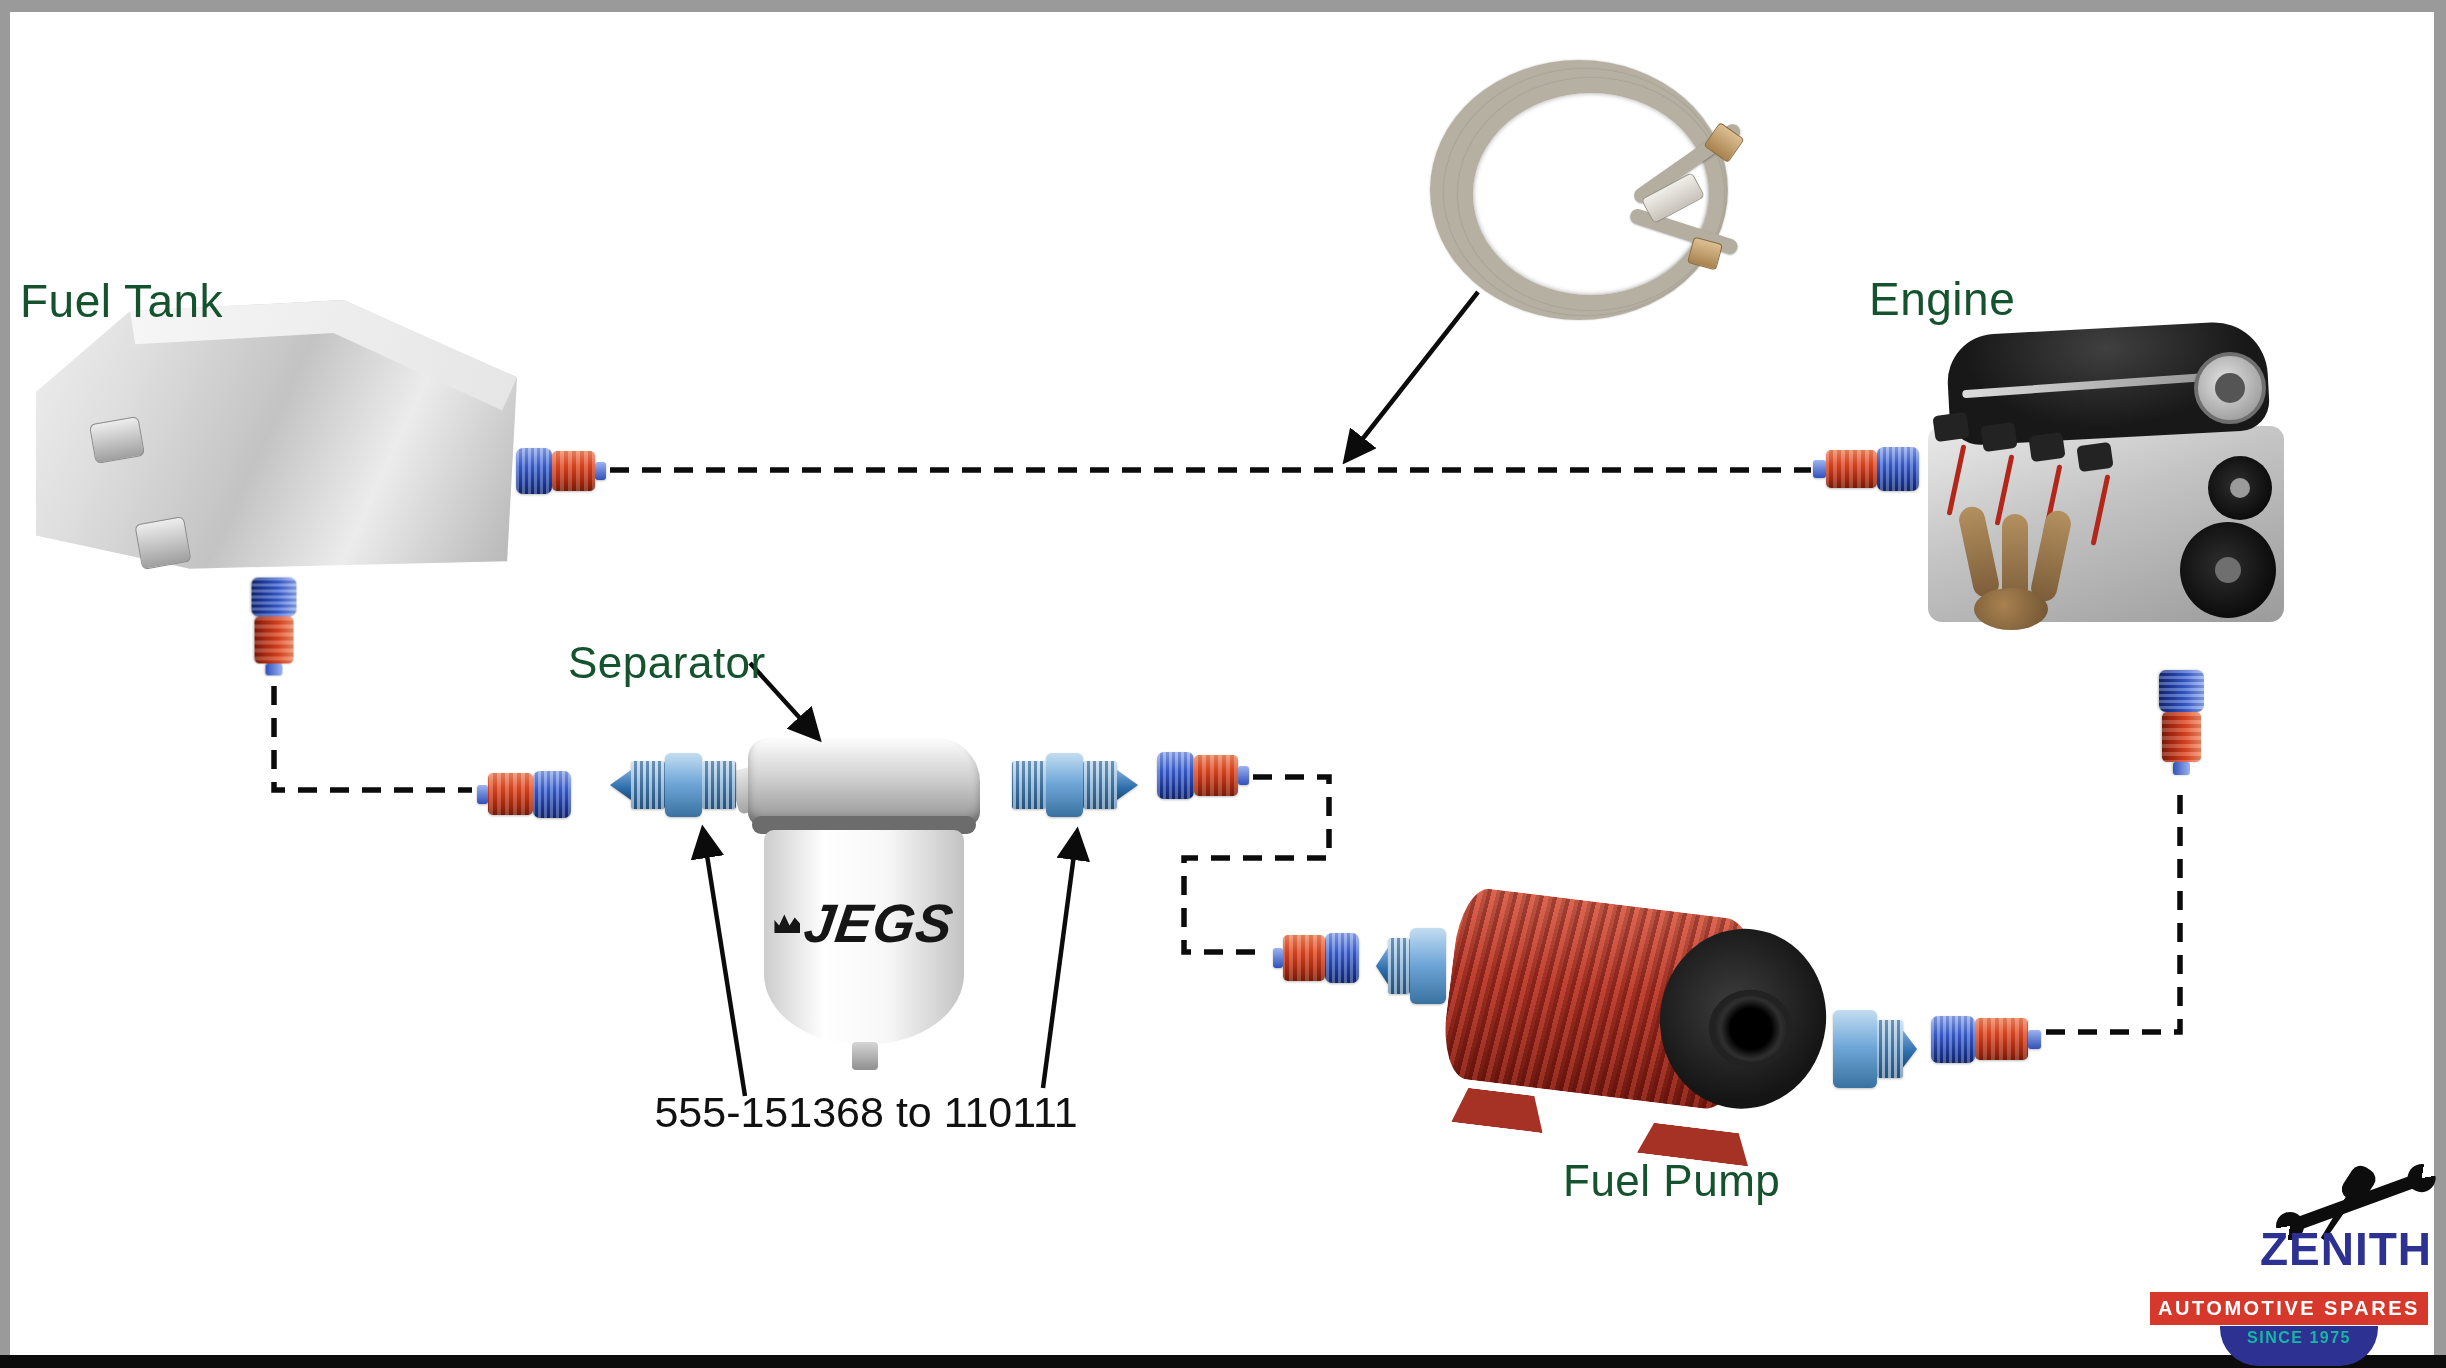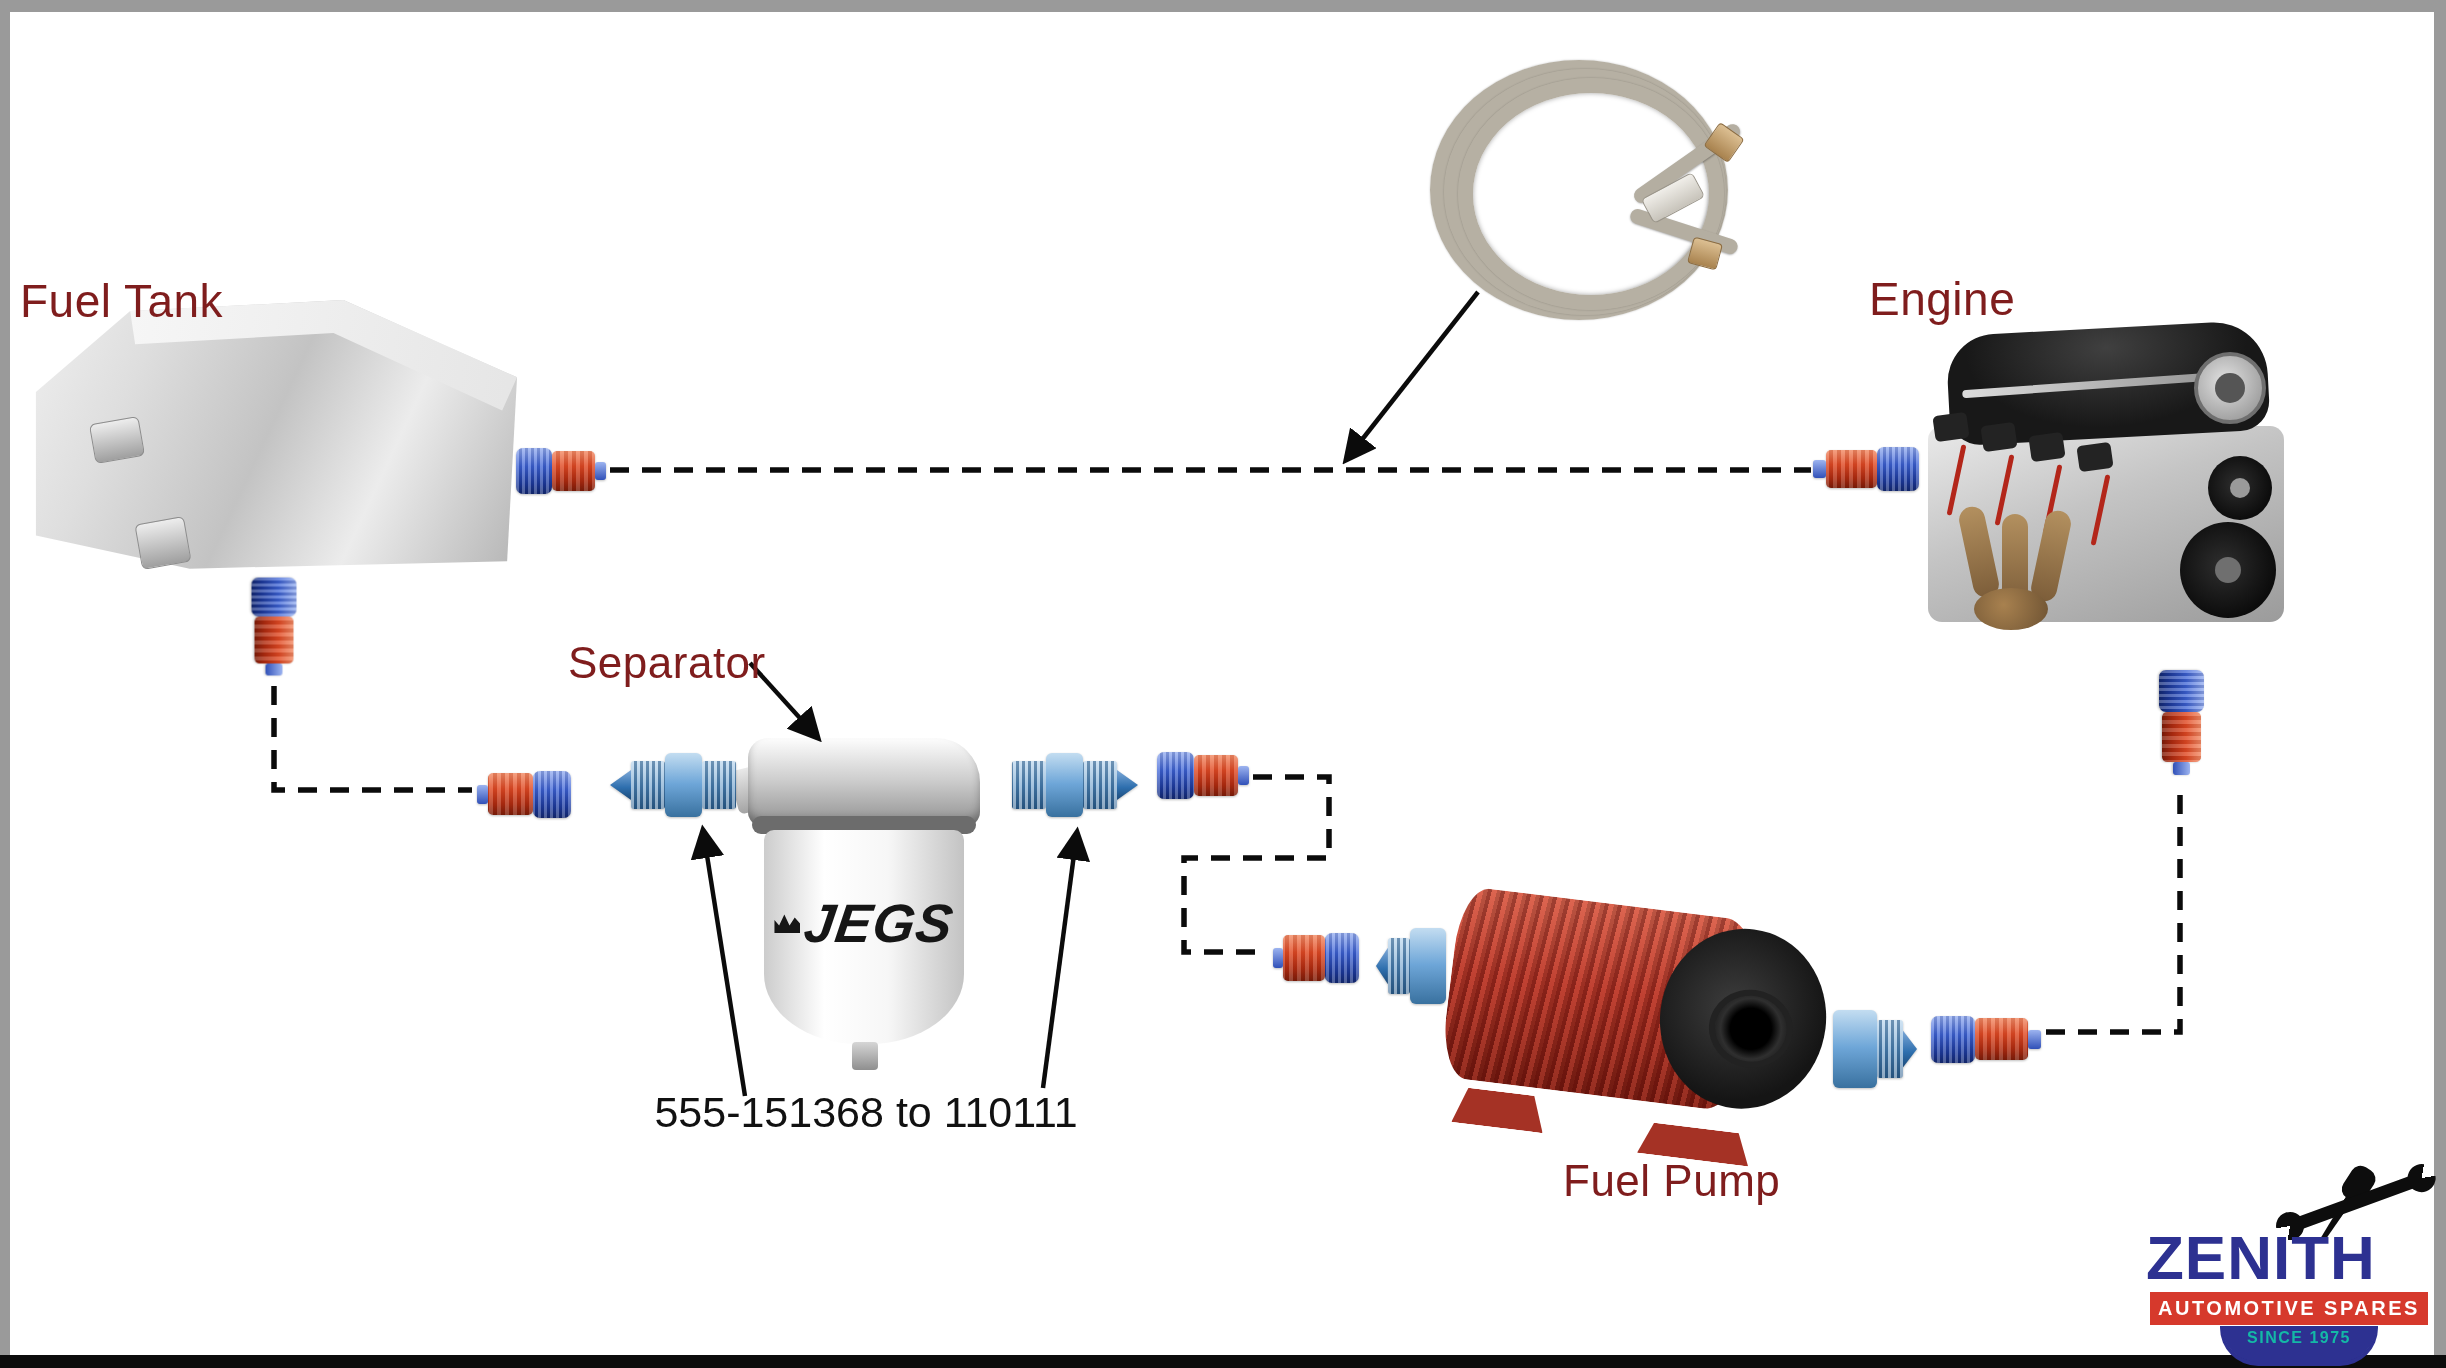--- a/index.html
+++ b/index.html
@@ -3,21 +3,21 @@
 <meta charset="utf-8">
 <style>
   html,body{margin:0;padding:0;background:#fff;font-family:"Liberation Sans",sans-serif;}
   #stage{position:relative;width:2446px;height:1368px;background:#ffffff;overflow:hidden;}
   .bar{position:absolute;}
   #bar-top{left:0;top:0;width:2446px;height:12px;background:#9a9a9a;}
   #bar-left{left:0;top:0;width:10px;height:1368px;background:#9a9a9a;}
   #bar-right{left:2434px;top:0;width:12px;height:1368px;background:#9a9a9a;}
   #bar-bottom{left:0;top:1355px;width:2446px;height:13px;background:#0c0c0c;}
 
-  .lbl{position:absolute;color:#7f1d1d;font-size:46px;letter-spacing:0.5px;white-space:nowrap;}
+  .lbl{position:absolute;color:#14532d;font-size:46px;letter-spacing:0.5px;white-space:nowrap;}
 
   
   .tank{position:absolute;left:26px;top:208px;width:496px;height:368px;}
   .tank .shell{position:absolute;inset:0;
     clip-path:polygon(21% 28%,64% 25%,99% 46%,97% 96%,33% 98%,2% 89%,2% 50%);
     background:linear-gradient(115deg,#f6f6f6 0%,#dedede 28%,#c3c3c3 52%,#ececec 72%,#b2b2b2 100%);}
   .tank .ridge{position:absolute;inset:0;
     clip-path:polygon(21% 28%,64% 25%,99% 46%,96% 55%,62% 34%,22% 37%);
     background:linear-gradient(100deg,#fbfbfb,#e4e4e4);}
   .tank .stub{position:absolute;background:linear-gradient(180deg,#ededed,#9f9f9f);border-radius:6px;border:1px solid #8d8d8d;}
@@ -130,22 +130,22 @@
   .screwdriver{position:absolute;left:186px;top:-4px;width:26px;height:86px;transform:rotate(33deg);}
   .screwdriver::before{content:"";position:absolute;left:0;top:0;width:26px;height:36px;background:#0d0d0d;border-radius:10px;}
   .screwdriver::after{content:"";position:absolute;left:9px;top:34px;width:8px;height:50px;background:#0d0d0d;
     clip-path:polygon(0 0,100% 0,80% 100%,20% 100%);}
   .wrench{position:absolute;left:142px;top:30px;width:136px;height:13px;transform:rotate(-20deg);
     background:#0d0d0d;border-radius:7px;}
   .wrench::before,.wrench::after{content:"";position:absolute;width:28px;height:28px;border-radius:50%;top:-8px;
     background:conic-gradient(from 210deg,transparent 0 70deg,#0d0d0d 70deg 360deg);}
   .wrench::before{left:-16px;}
   .wrench::after{right:-16px;background:conic-gradient(from 30deg,transparent 0 70deg,#0d0d0d 70deg 360deg);}
-  .zname{position:absolute;left:0;top:56px;width:100%;text-align:left;
-    font-size:62px;font-weight:800;color:#2d3191;letter-spacing:1px;}
+  .zname{position:absolute;left:0;top:56px;width:100%;text-align:right;
+    font-size:46px;font-weight:800;color:#2d3191;letter-spacing:1px;}
   .zbanner{position:absolute;left:4px;top:126px;width:278px;background:#d6392c;color:#fff;
     font-size:20px;font-weight:700;letter-spacing:2.5px;text-align:center;padding:5px 0;}
   .zgear{position:absolute;left:76px;top:160px;width:154px;height:36px;background:#2d3191;
     border-radius:0 0 80px 80px;display:flex;align-items:flex-start;justify-content:center;
     box-shadow:0 2px 0 2px #2d3191;}
   .zsince{color:#14b8a6;font-size:16px;font-weight:700;letter-spacing:1.5px;margin-top:3px;}
 
   svg.overlay{position:absolute;left:0;top:0;pointer-events:none;}
 </style>
 </head>

